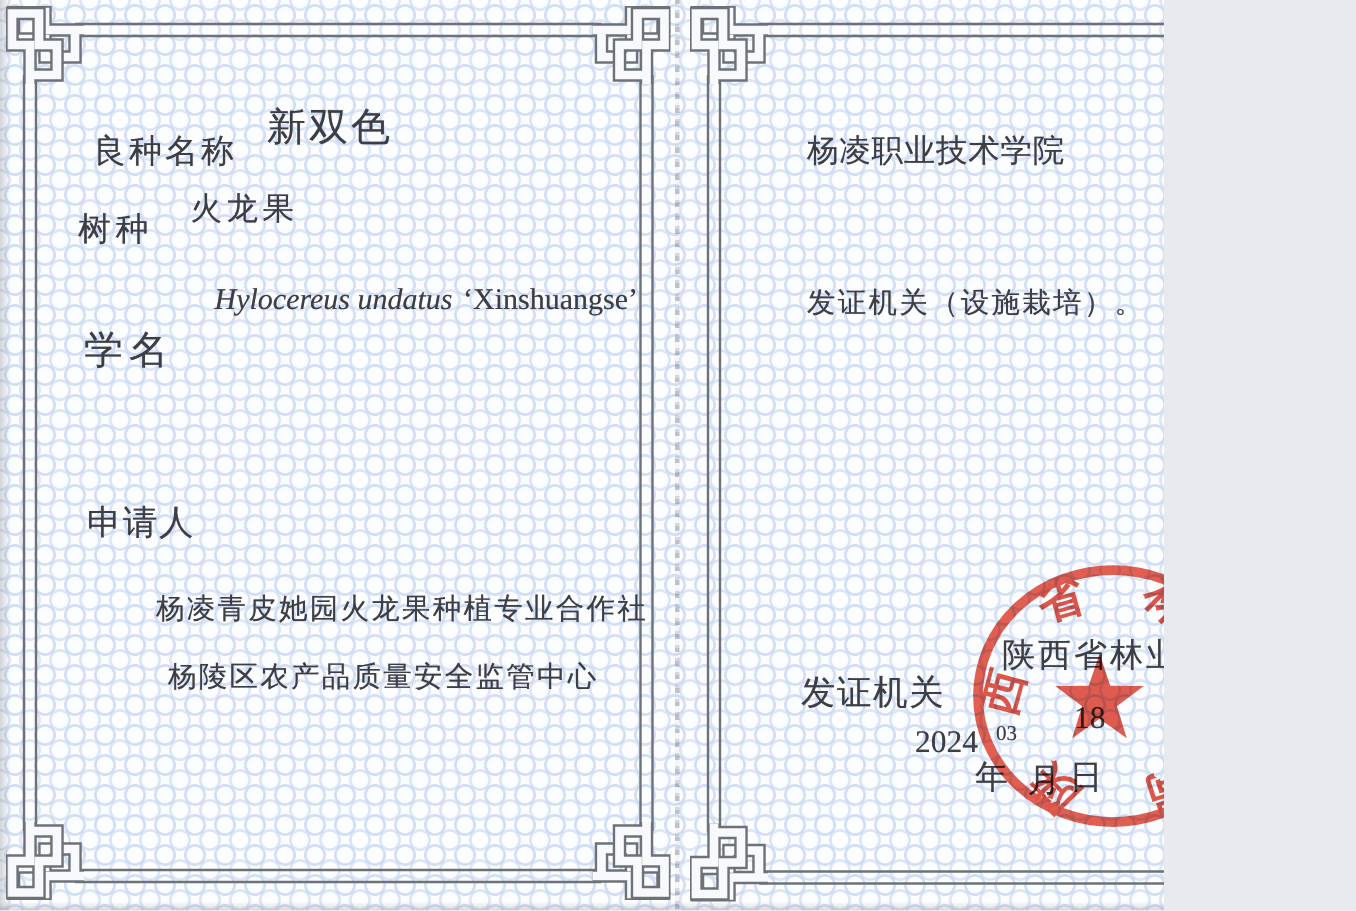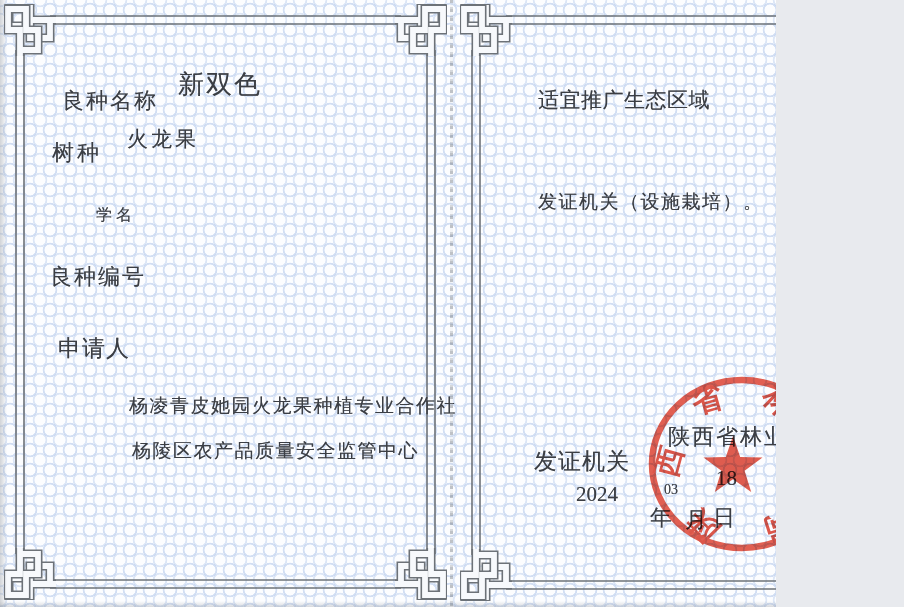--- a/index.html
+++ b/index.html
@@ -80,35 +80,35 @@
       <use href="#knotL" transform="translate(438,597) scale(-1,-1)"></use>
     </svg>
   </div>
 
   <div class="txt" style="left:62px;top:86px;font-size:22px;letter-spacing:2px;">良种名称</div>
   <div class="txt" style="left:178px;top:67px;font-size:26px;letter-spacing:2px;">新双色</div>
 
   <div class="txt" style="left:52px;top:138px;font-size:22px;letter-spacing:3px;">树种</div>
   <div class="txt" style="left:127px;top:125px;font-size:21px;letter-spacing:3px;">火龙果</div>
 
-  <div class="txt" style="left:56px;top:205px;font-size:16px;letter-spacing:4px;margin-left:40px;">学名</div>
+  <div class="txt" style="left:56px;top:216px;font-size:26px;letter-spacing:4px;">学名</div>
+  <div class="txt" style="left:143px;top:189px;font-size:20px;"><span class="latin-i">Hylocereus undatus</span><span>‘Xinshuangse’</span></div>
 
-  <div class="txt" style="left:50px;top:262px;font-size:22px;letter-spacing:2px;">良种编号</div>
 
   <div class="txt" style="left:58px;top:333px;font-size:23px;letter-spacing:1px;text-align:right;">申请人</div>
-  <div class="txt" style="left:129px;top:393px;font-size:19px;letter-spacing:1.5px;">杨凌青皮她园火龙果种植专业合作社</div>
-  <div class="txt" style="left:112px;top:438px;font-size:19px;letter-spacing:1.5px;margin-left:20px;">杨陵区农产品质量安全监管中心</div>
+  <div class="txt" style="left:104px;top:393px;font-size:19px;letter-spacing:1.5px;">杨凌青皮她园火龙果种植专业合作社</div>
+  <div class="txt" style="left:112px;top:438px;font-size:19px;letter-spacing:1.5px;">杨陵区农产品质量安全监管中心</div>
 
-  <div class="txt" style="left:538px;top:86px;font-size:21px;letter-spacing:0.5px;">适宜推广生态区域</div>
+  <div class="txt" style="left:538px;top:86px;font-size:21px;letter-spacing:0.5px;">杨凌职业技术学院</div>
   <div class="txt" style="left:538px;top:189px;font-size:19px;letter-spacing:1.5px;">发证机关（设施栽培）。</div>
 
   <div class="txt" style="left:534px;top:446px;font-size:23px;letter-spacing:1px;">发证机关</div>
   <div class="txt" style="left:668px;top:422px;font-size:22px;letter-spacing:2px;">陕西省林业局</div>
 
-  <div class="txt" style="left:576px;top:482px;font-size:21px;">2024</div>
+  <div class="txt" style="left:610px;top:482px;font-size:21px;">2024</div>
   <div class="txt" style="left:664px;top:482px;font-size:14px;">03</div>
   <div class="txt" style="left:716px;top:466px;font-size:21px;">18</div>
   <div class="txt" style="left:650px;top:503px;font-size:22px;">年</div>
   <div class="txt" style="left:685px;top:505px;font-size:22px;">月</div>
   <div class="txt" style="left:713px;top:503px;font-size:22px;">日</div>
 
   <svg class="seal" viewBox="0 0 200 196">
     <defs>
       <path id="sealArc" d="M 97 153 A 61 61 0 1 1 97.05 153" fill="none"></path>
     </defs>

